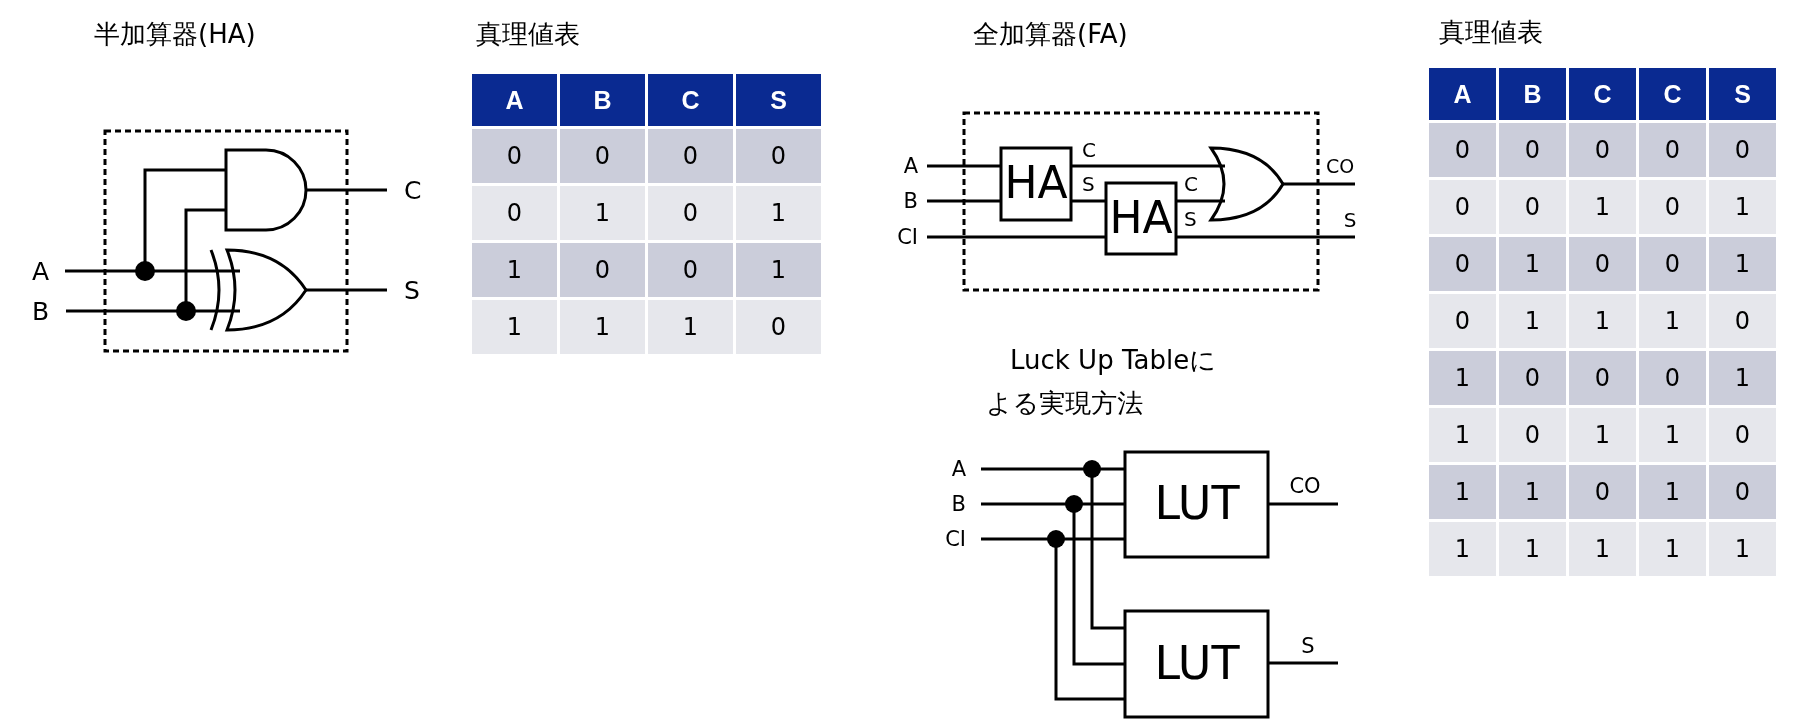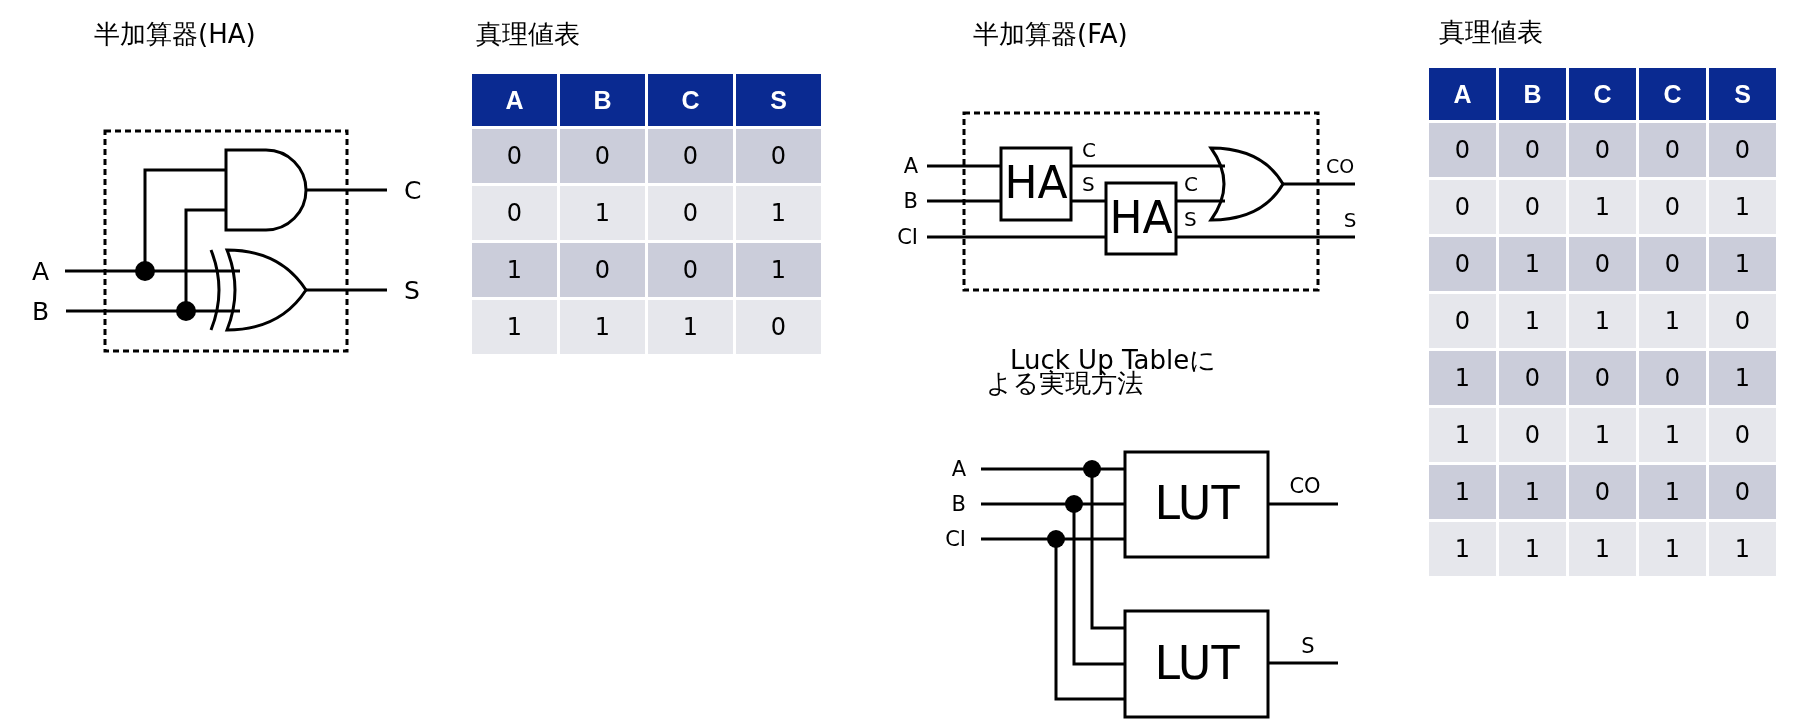--- a/index.html
+++ b/index.html
@@ -17,24 +17,24 @@
   #fa-table th, #fa-table td { width: 67px; }
   #fa-table td { height: 54px; }
   svg { position: absolute; left: 0; top: 0; }
   svg text { font-family: "DejaVu Sans", sans-serif; }
 </style>
 </head>
 <body>
 
 <div class="title" style="left:94px; top:20px;">半加算器(HA)</div>
 <div class="title" style="left:476px; top:20px;">真理値表</div>
-<div class="title" style="left:973px; top:20px;">半加算器(FA)</div>
+<div class="title" style="left:973px; top:20px;">全加算器(FA)</div>
 <div class="title" style="left:1439px; top:18px;">真理値表</div>
 <div class="title" style="left:1010px; top:346px;">Luck Up Tableに</div>
-<div class="title" style="left:986px; top:369px;">よる実現方法</div>
+<div class="title" style="left:986px; top:389px;">よる実現方法</div>
 
 <table id="ha-table" class="tt" style="left:469px; top:71px;">
   <thead>
     <tr>
       <th>A</th>
       <th>B</th>
       <th>C</th>
       <th>S</th>
     </tr>
   </thead>

